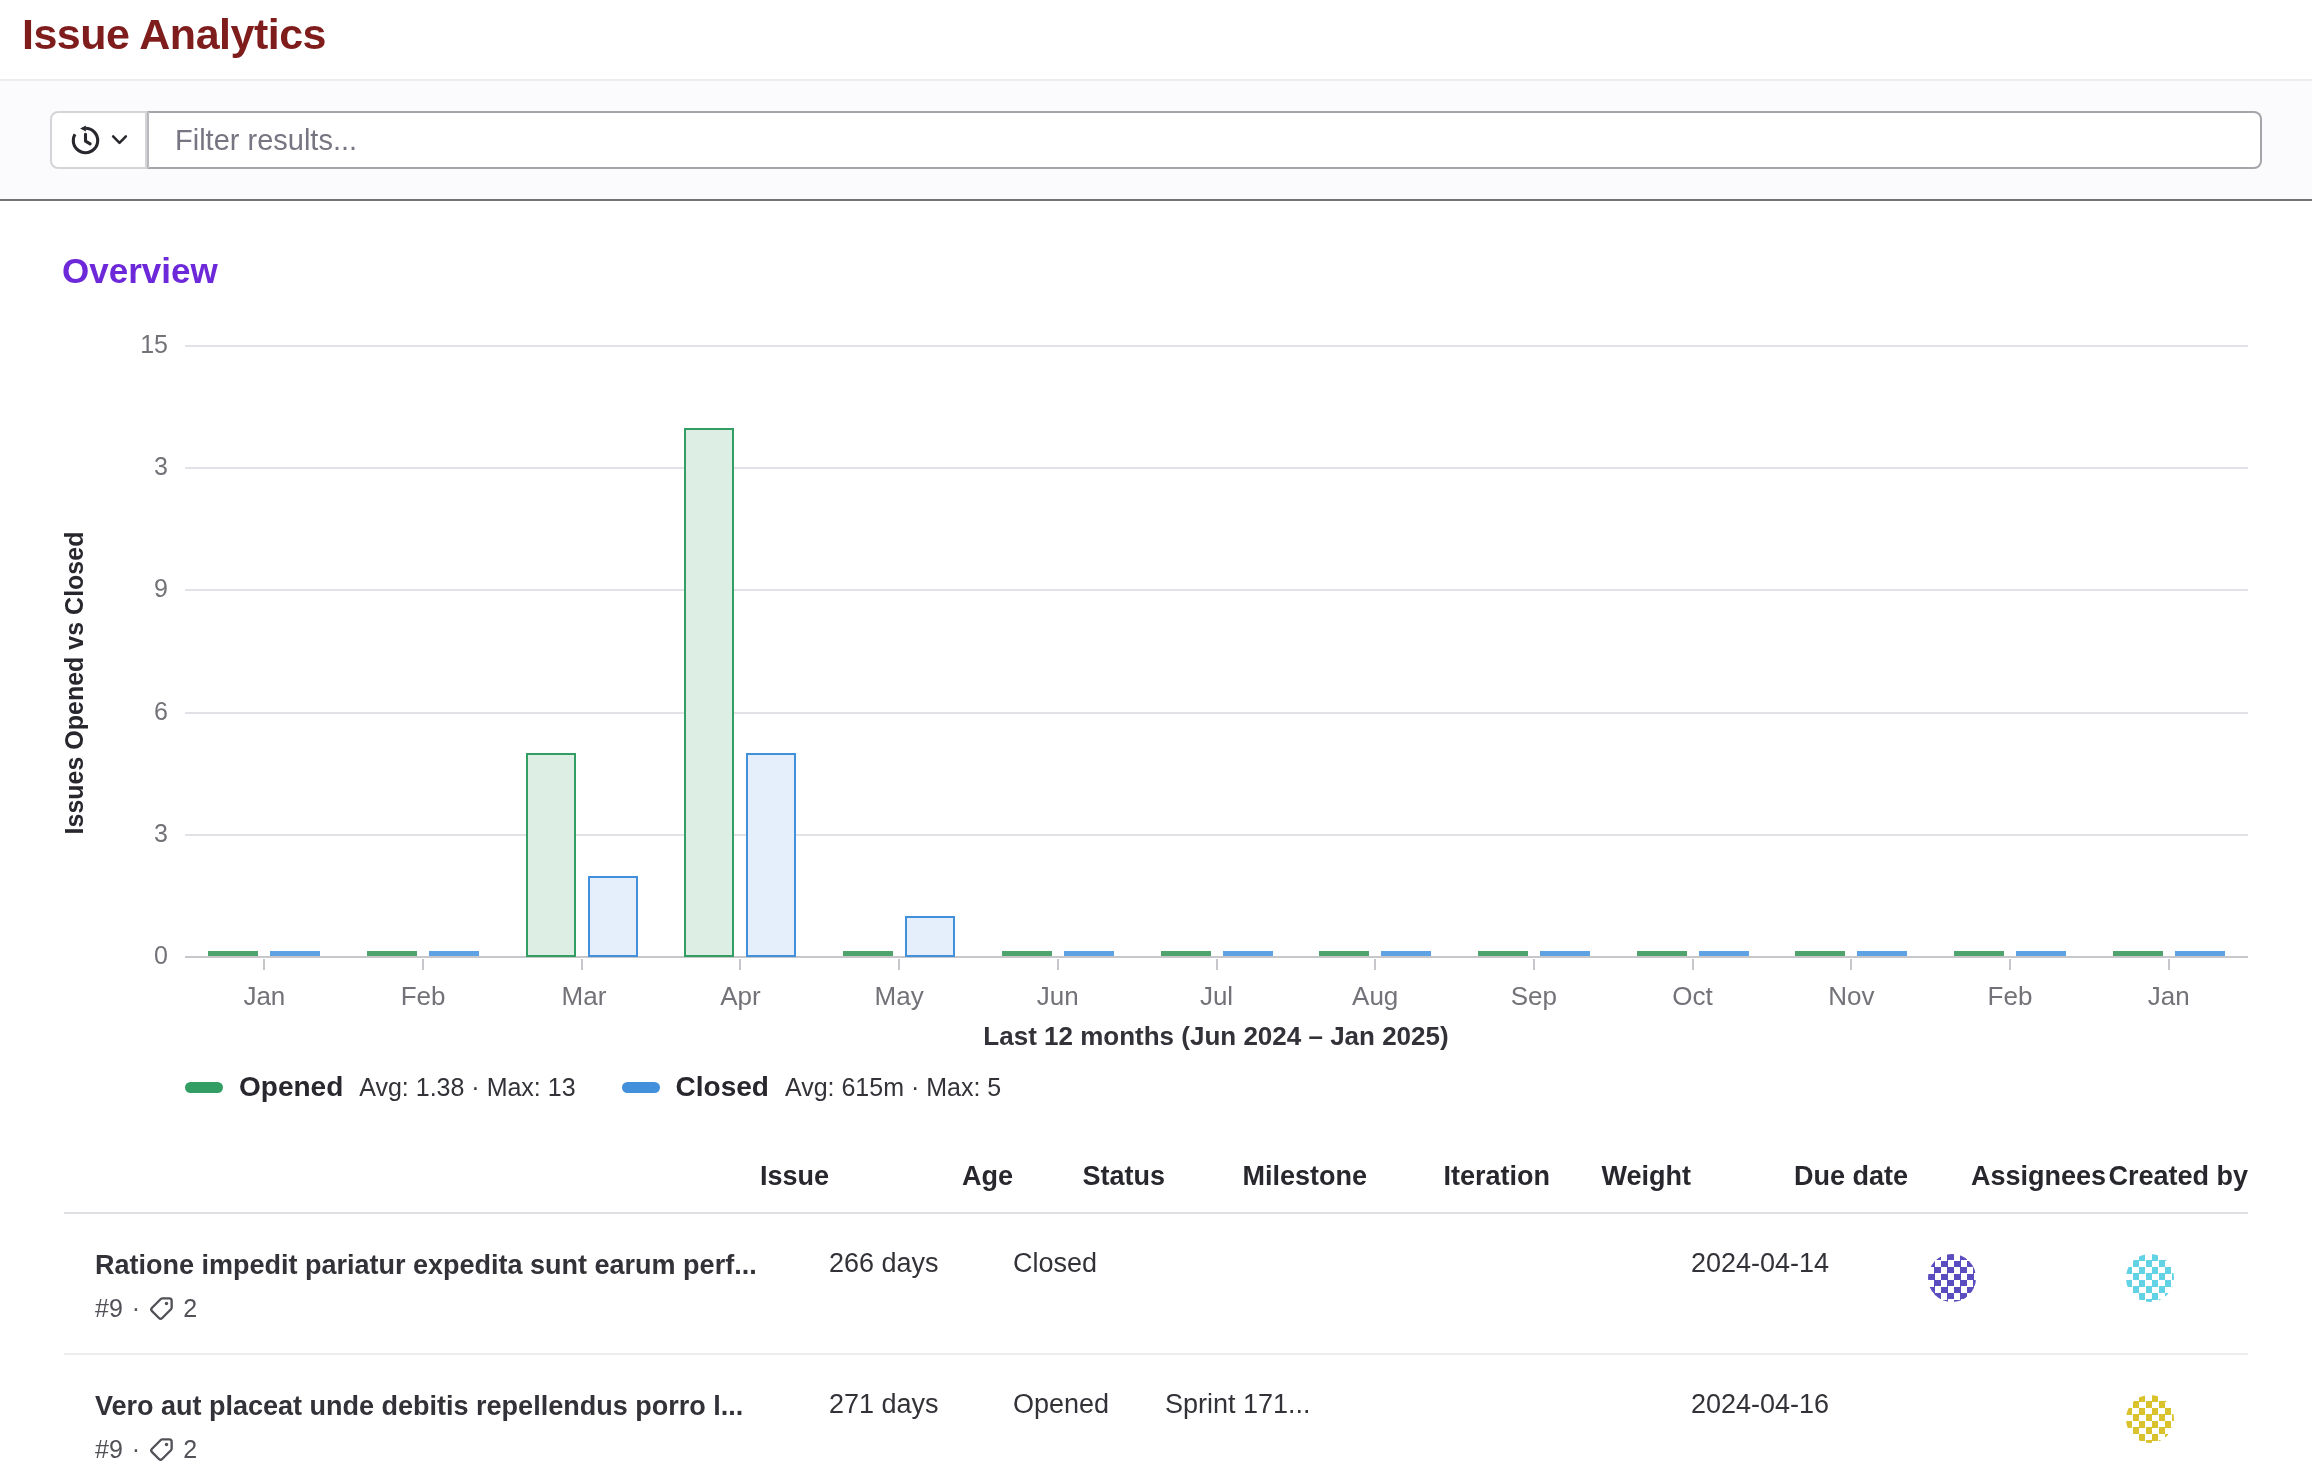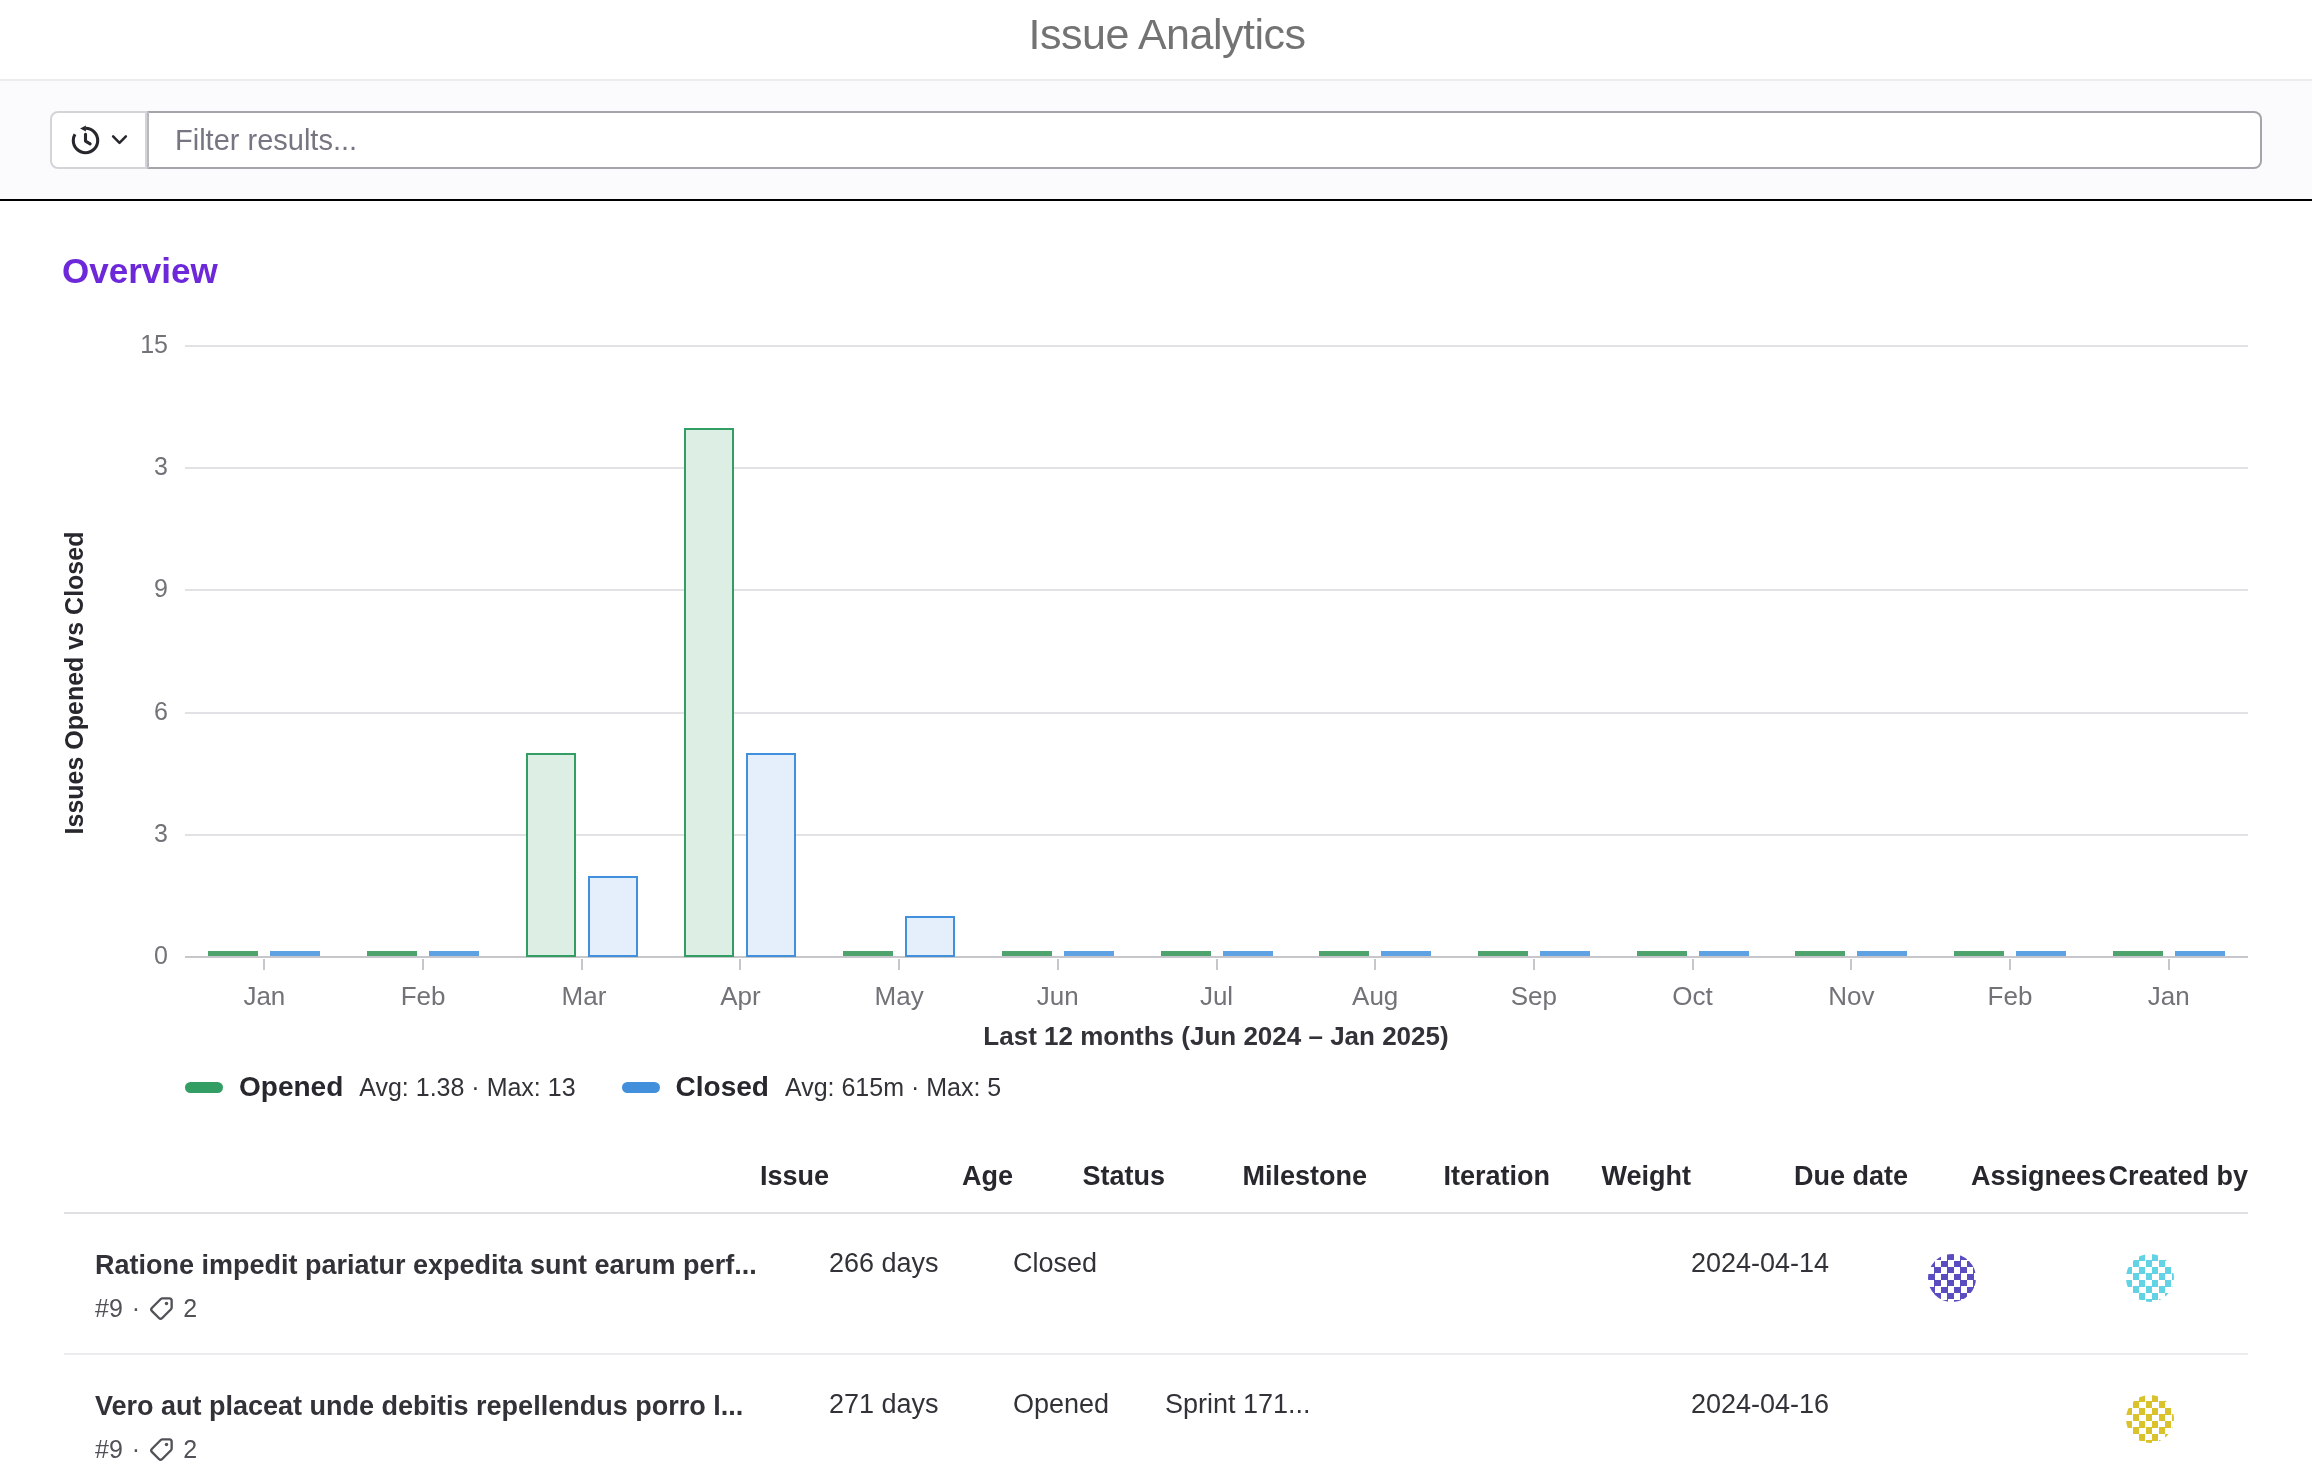--- a/index.html
+++ b/index.html
@@ -1,21 +1,21 @@
 <!DOCTYPE html>
 <html><head>
 <meta charset="utf-8">
 <style>
   * { box-sizing: border-box; }
   body { margin:0; background:#fff; color:#333238; font-family:"Liberation Sans", sans-serif; }
   .page { width:2312px; height:1470px; overflow:hidden; position:relative; background:#fff; }
 
-  .page-title { font-size:43px; font-weight:400; color:#737373; margin:10px 0 0 22px; letter-spacing:-0.5px;text-align:center; }
-
-  .filter-band { margin-top:20px; background:#fbfafd; border-top:2px solid #ececef; border-bottom:2px solid #000000;
+  .page-title { font-size:43px; font-weight:700; color:#7f1d1d; margin:10px 0 0 22px; letter-spacing:-0.5px; }
+
+  .filter-band { margin-top:20px; background:#fbfafd; border-top:2px solid #ececef; border-bottom:2px solid #737373;
                  padding:30px 50px; }
   .search-group { display:flex; width:100%; height:58px; }
   .history-btn { width:97px; height:58px; background:#fff; border:2px solid #d4d4d8; border-radius:8px 0 0 8px;
                  display:flex; align-items:center; justify-content:center; gap:10px; cursor:pointer; color:#28272d; padding:0; }
   .filter-input { flex:1; height:58px; border:2px solid #a5a4aa; border-left:2px solid #b9b8bd; border-radius:0 8px 8px 0;
                   font-size:29px; padding:0 26px; color:#333238; background:#fff; outline:none;
                   font-family:"Liberation Sans", sans-serif; }
   .filter-input::placeholder { color:#777581; }
 
   .overview-heading { font-size:35px; font-weight:700; color:#6d28d9; margin:50px 0 0 62px; }

